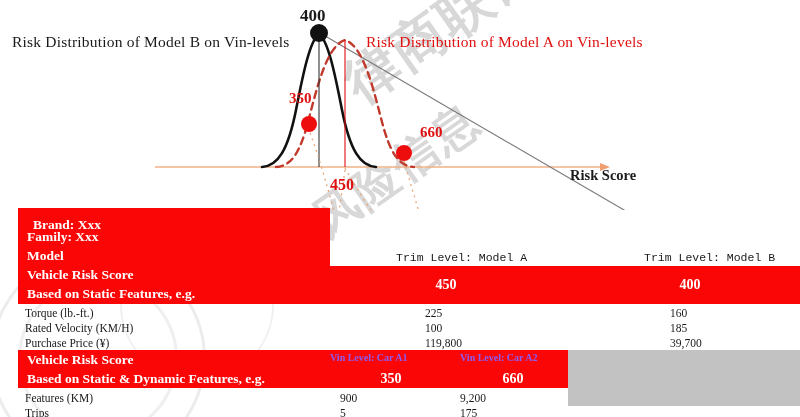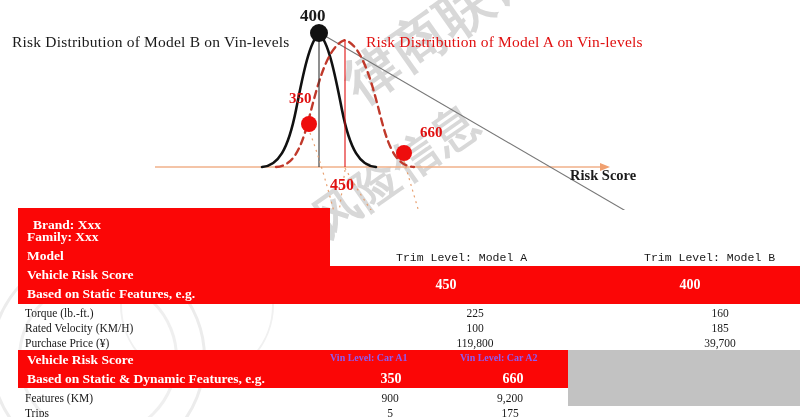--- a/index.html
+++ b/index.html
@@ -148,21 +148,21 @@
     font-size: 11.5px;
   }
   .cell.trim {
     color: #1a1a1a;
     font-size: 11.5px;
     font-family: Liberation Mono, monospace;
   }
   .cell.num {
     color: #1a1a1a;
     font-size: 11.5px;
-    text-align: center;
+    text-align: left;
   }
   .cell.score {
     color: #ffffff;
     font-weight: 700;
     font-size: 14px;
     text-align: center;
   }
   .cell.vinhdr {
     color: #8b5cf6;
     font-weight: 700;

